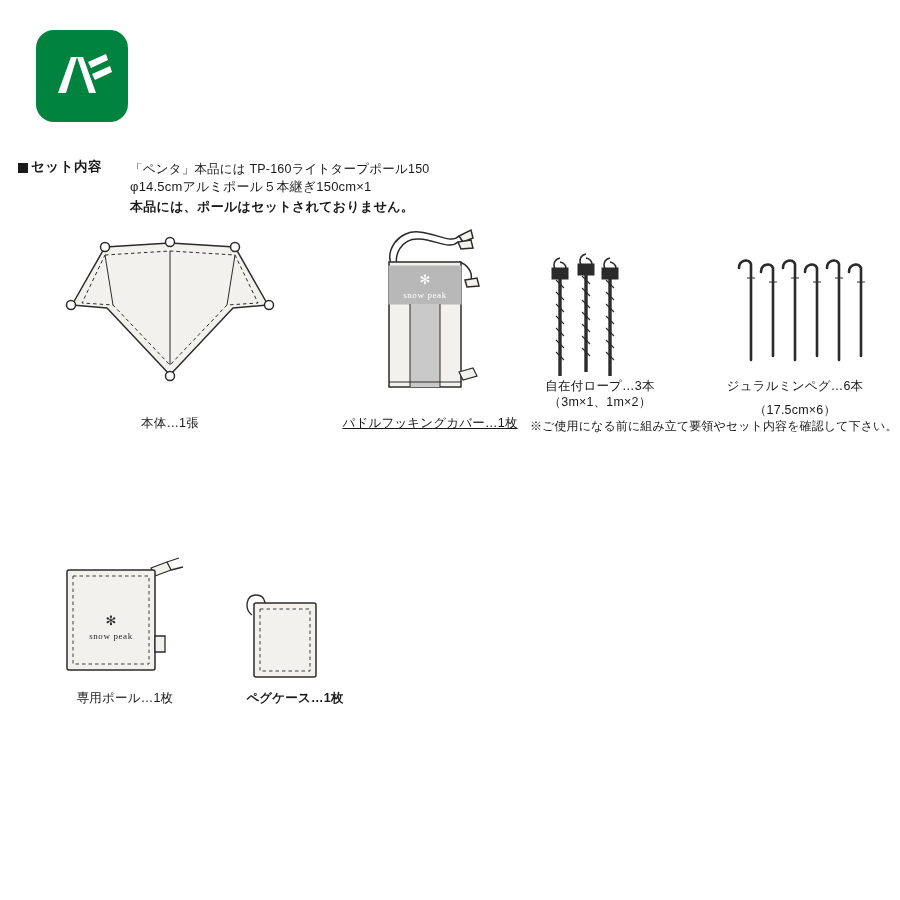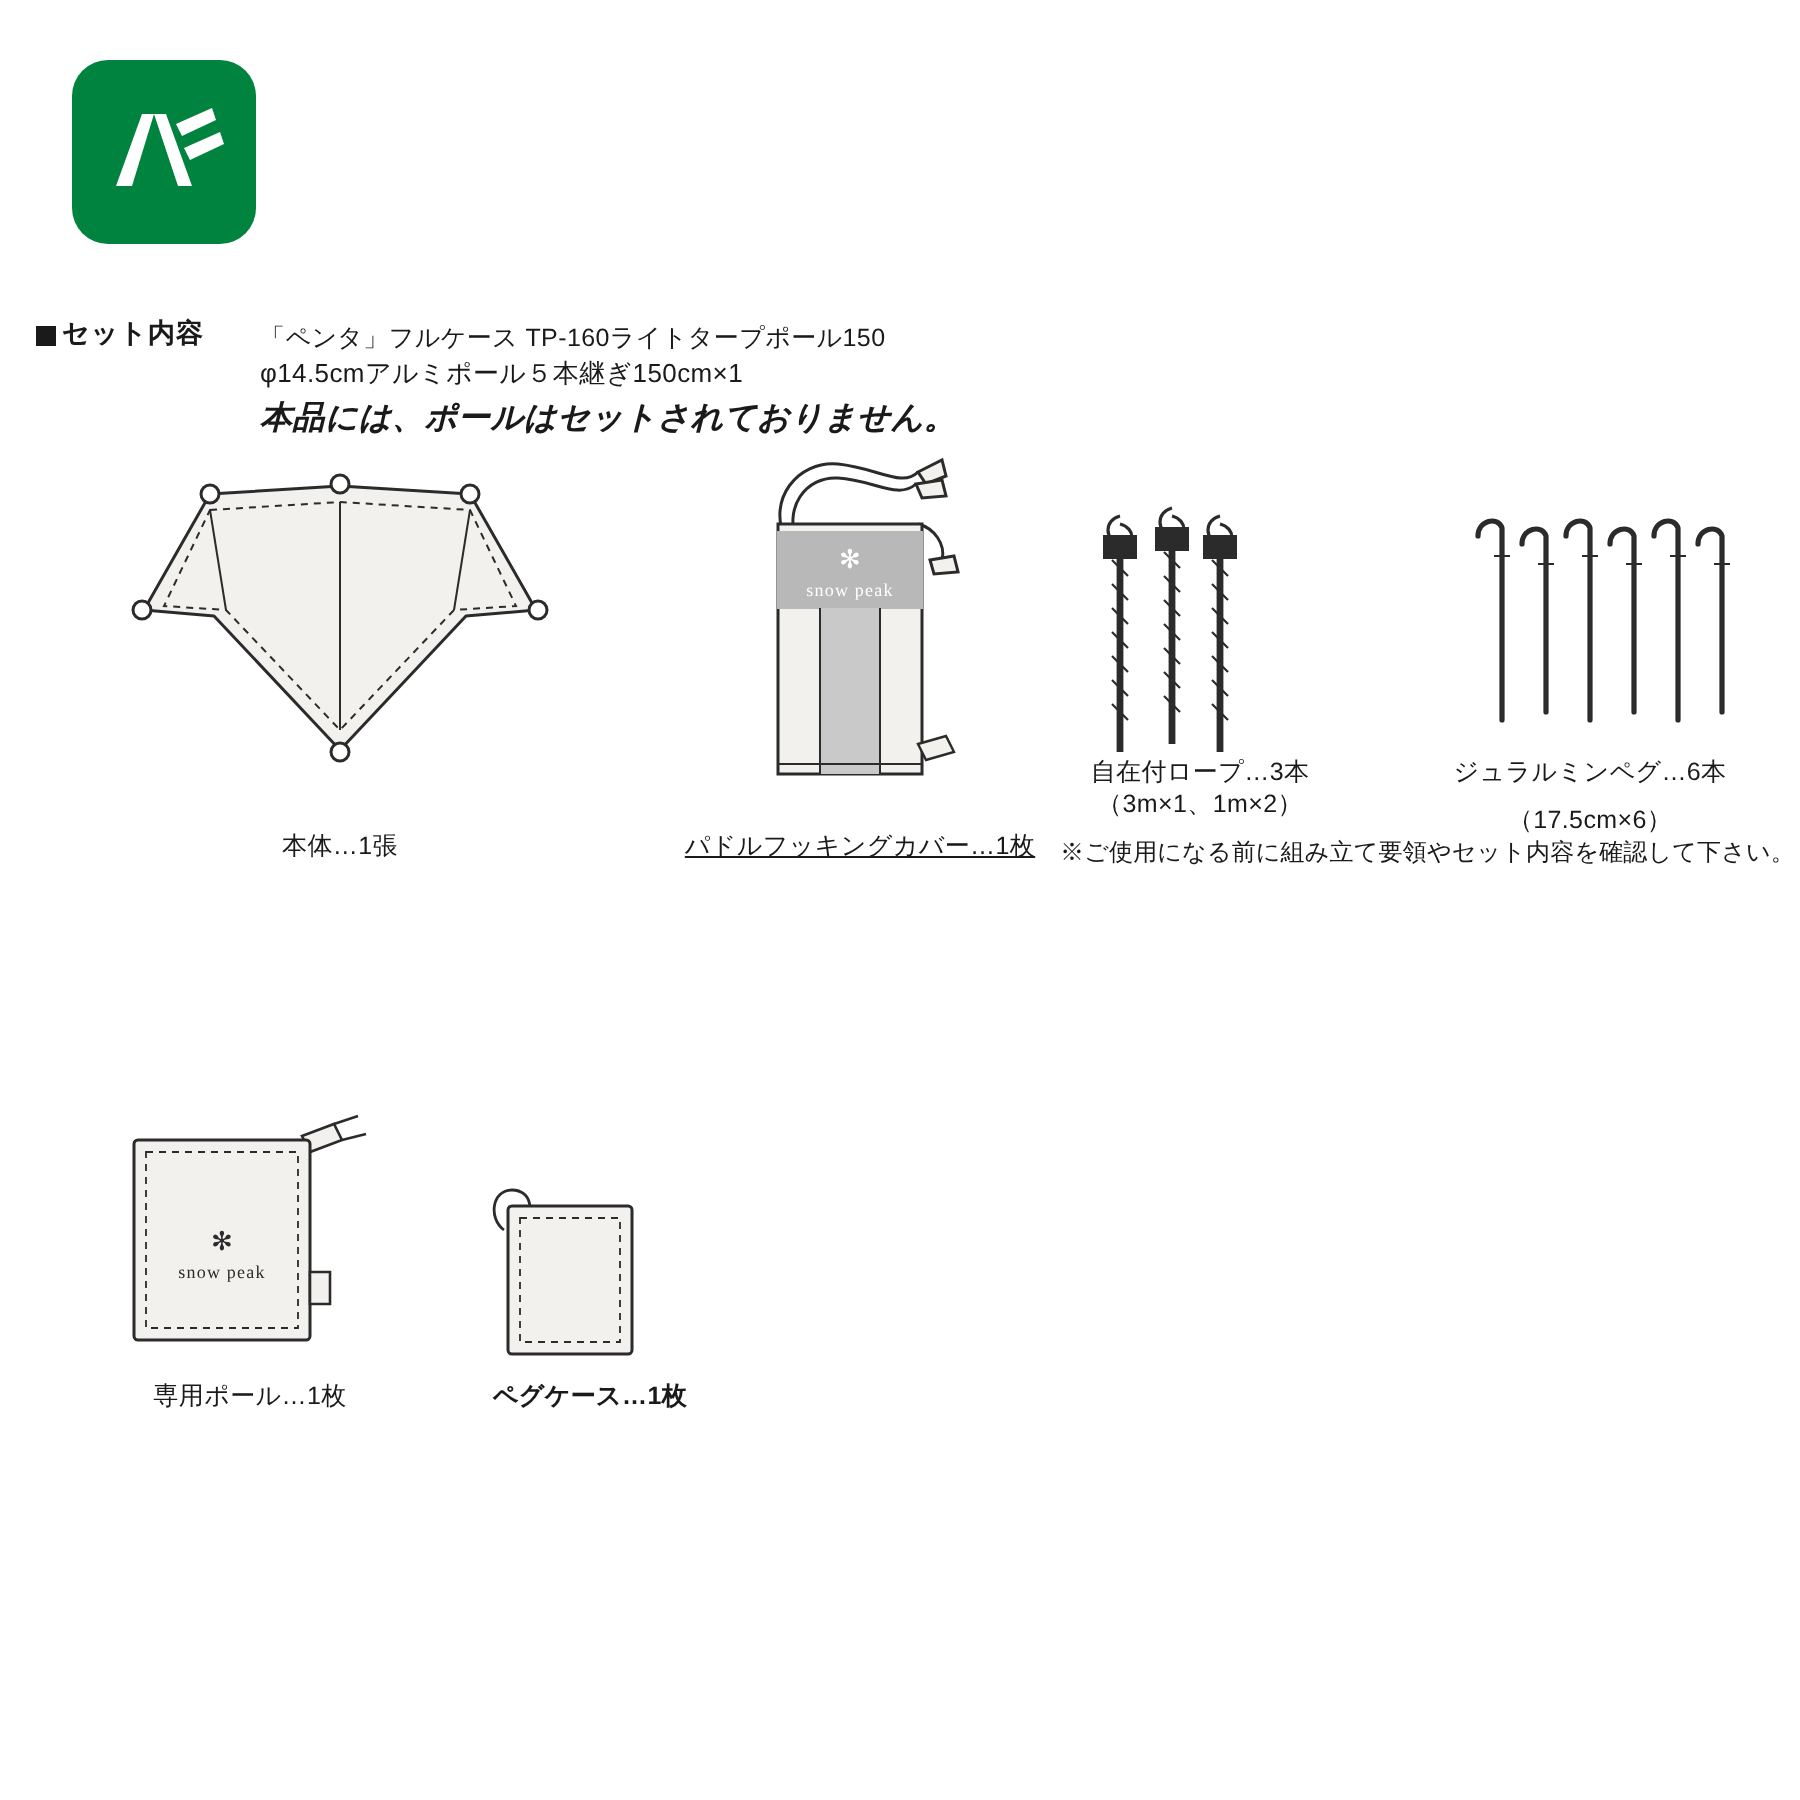--- a/index.html
+++ b/index.html
@@ -50,21 +50,21 @@
     line-height: 1.1;
   }
   .head-lines {
     position: absolute;
     left: 130px;
     top: 160px;
     line-height: 1.45;
   }
   .head-lines .l1 { font-size: 12.5px; letter-spacing: 0.2px; }
   .head-lines .l2 { font-size: 13px; letter-spacing: 0.2px; }
-  .head-lines .l3 { font-size: 16px; font-weight: bold; letter-spacing: 0.3px; margin-top: 1px; font-style: italic;}
+  .head-lines .l3 { font-size: 13px; font-weight: bold; letter-spacing: 0.3px; margin-top: 1px;}
 
   
   .fig { position: absolute; }
   .cap {
     position: absolute;
     font-size: 12.5px;
     letter-spacing: 0.2px;
     text-align: center;
     white-space: nowrap;
     line-height: 1.35;
@@ -88,21 +88,21 @@
       <path d="M56 44 L74 36 L76 42 L59 50 Z"></path>
     </g>
   </svg>
 </div>
 
 <div class="set-heading">
   <span class="sq"></span>
   <span class="title">セット内容</span>
 </div>
 <div class="head-lines">
-  <div class="l1">「ペンタ」フルケース TP-160ライトタープポール150</div>
+  <div class="l1">「ペンタ」本品には TP-160ライトタープポール150</div>
   <div class="l2">φ14.5cmアルミポール５本継ぎ150cm×1</div>
   <div class="l3">本品には、ポールはセットされておりません。</div>
 </div>
 
 <div class="fig" style="left:55px; top:225px;">
   <svg width="230" height="175" viewBox="0 0 230 175">
     <g fill="#f2f1ee" stroke="#2b2b2b" stroke-width="1.5" stroke-linejoin="round">
       <path d="M50 22 L115 18 L180 22 L213 80 L178 83 L115 150 L52 83 L17 80 Z"></path>
     </g>
     <g fill="none" stroke="#2b2b2b" stroke-width="1" stroke-dasharray="3.5 3">

